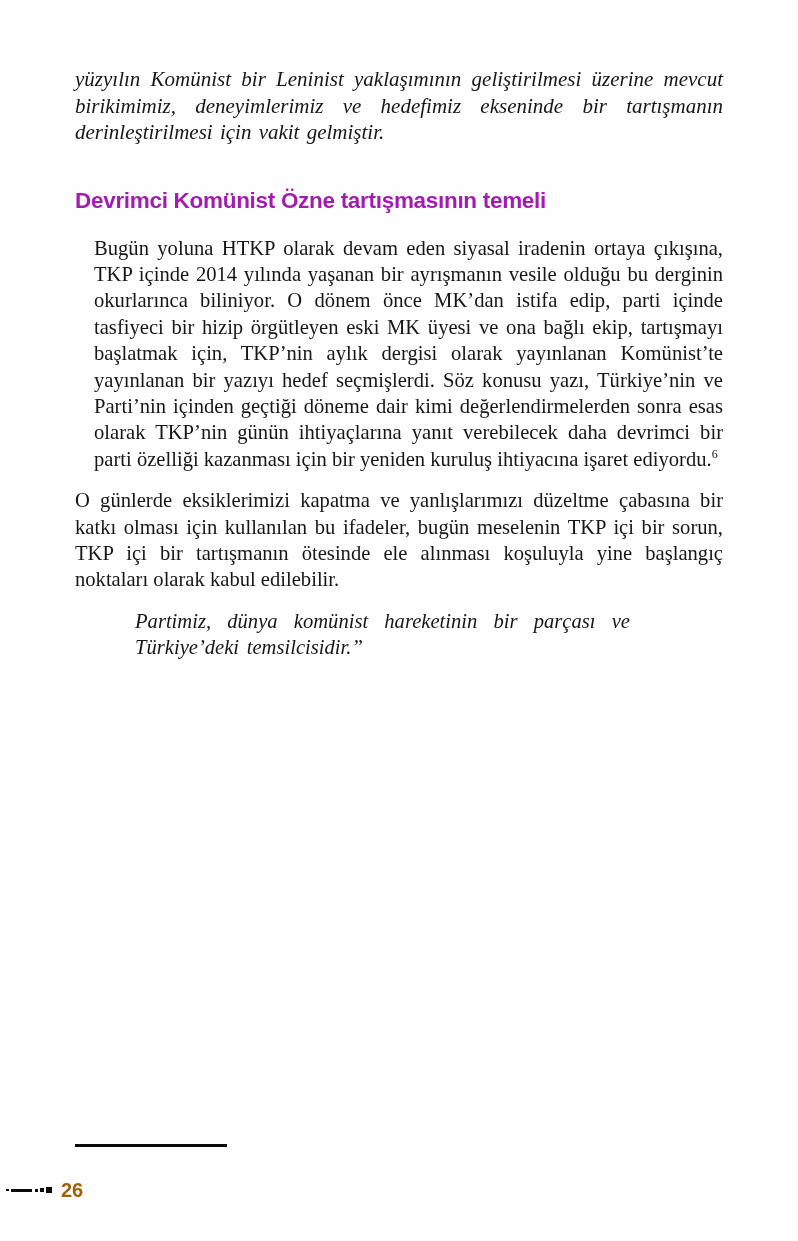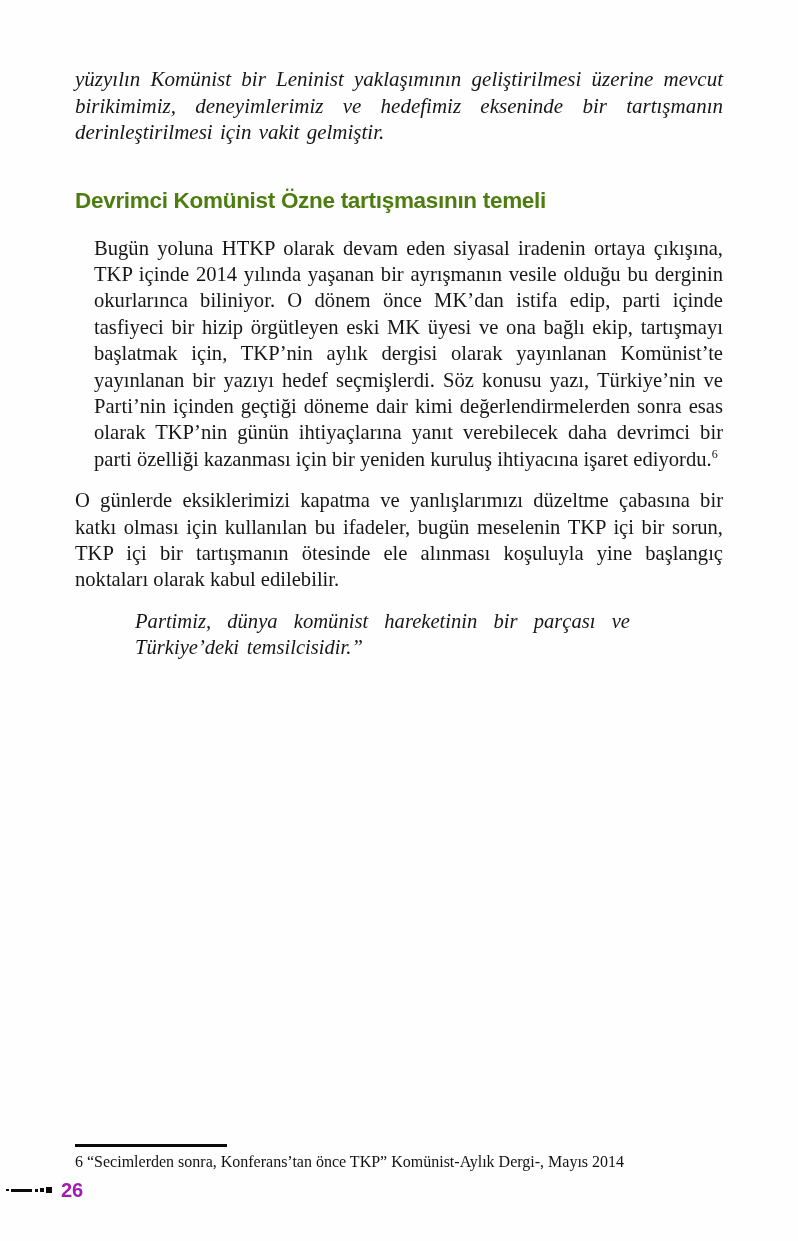--- a/index.html
+++ b/index.html
@@ -30,21 +30,21 @@
     text-align: justify;
     word-spacing: 2px;
   }
   .heading {
     margin: 42px 0 0 0;
     font-family: "Liberation Sans", sans-serif;
     font-weight: bold;
     font-size: 22.5px;
     line-height: 26px;
     letter-spacing: -0.3px;
-    color: #4d7c0f;
+    color: #a21caf;
   }
   .body-p {
     margin: 15px 0 0 0;
     font-size: 20.6px;
     line-height: 26.4px;
     text-align: justify;
   }
   .body-p.first {
     margin-top: 21px;
     margin-left: 19px;
@@ -109,21 +109,21 @@
     margin-left: 2px;
   }
   .f-sq1 { width: 3px; height: 3px; background: #0a0a0a; margin-left: 3px; }
   .f-sq2 { width: 4px; height: 4px; background: #0a0a0a; margin-left: 2px; }
   .f-sq3 { width: 6px; height: 6px; background: #0a0a0a; margin-left: 2px; }
   .page-number {
     margin-left: 9px;
     font-family: "Liberation Sans", sans-serif;
     font-weight: bold;
     font-size: 20px;
-    color: #a21caf;
+    color: #a16207;
   }
 </style>
 </head>
 <body>
 
 <div class="page">
 
   <div class="content">
 
     <p class="intro">yüzyılın Komünist bir Leninist yaklaşımının geliştirilmesi üzerine mevcut birikimimiz, deneyimlerimiz ve hedefimiz ekseninde bir tartışmanın derinleştirilmesi için vakit gelmiştir.</p>
@@ -138,21 +138,20 @@
 
 
     <div class="quote-block">
       <p>Partimiz, dünya komünist hareketinin bir parçası ve Türkiye’deki temsilcisidir.”</p>
     </div>
 
   </div>
 
   <div class="footnote-block">
     <div class="footnote-rule"></div>
-    <p class="footnote-text"><span>6</span> <span>“Secimlerden sonra, Konferans’tan önce TKP” Komünist-Aylık Dergi-, Mayıs 2014</span></p>
   </div>
 
   <div class="footer">
     <span class="f-dot"></span>
     <span class="f-line"></span>
     <span class="f-sq1"></span>
     <span class="f-sq2"></span>
     <span class="f-sq3"></span>
     <span class="page-number">26</span>
   </div>

